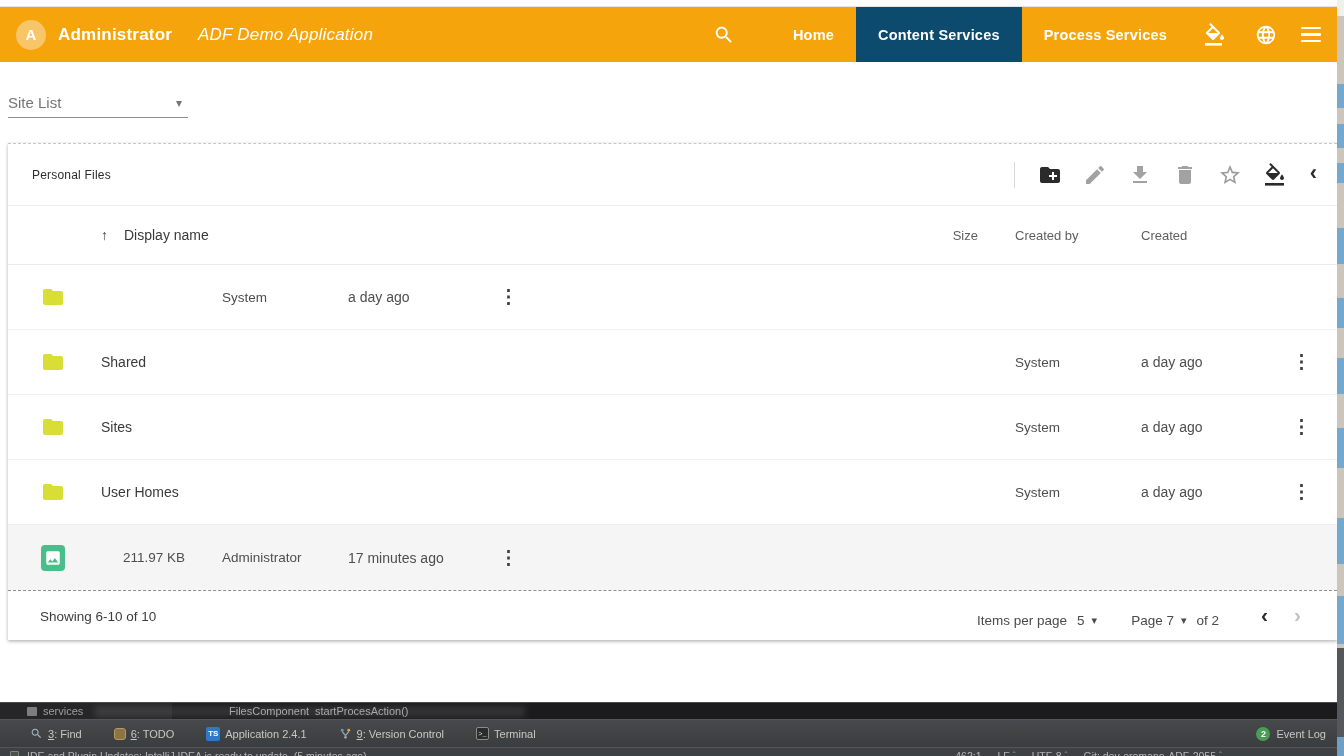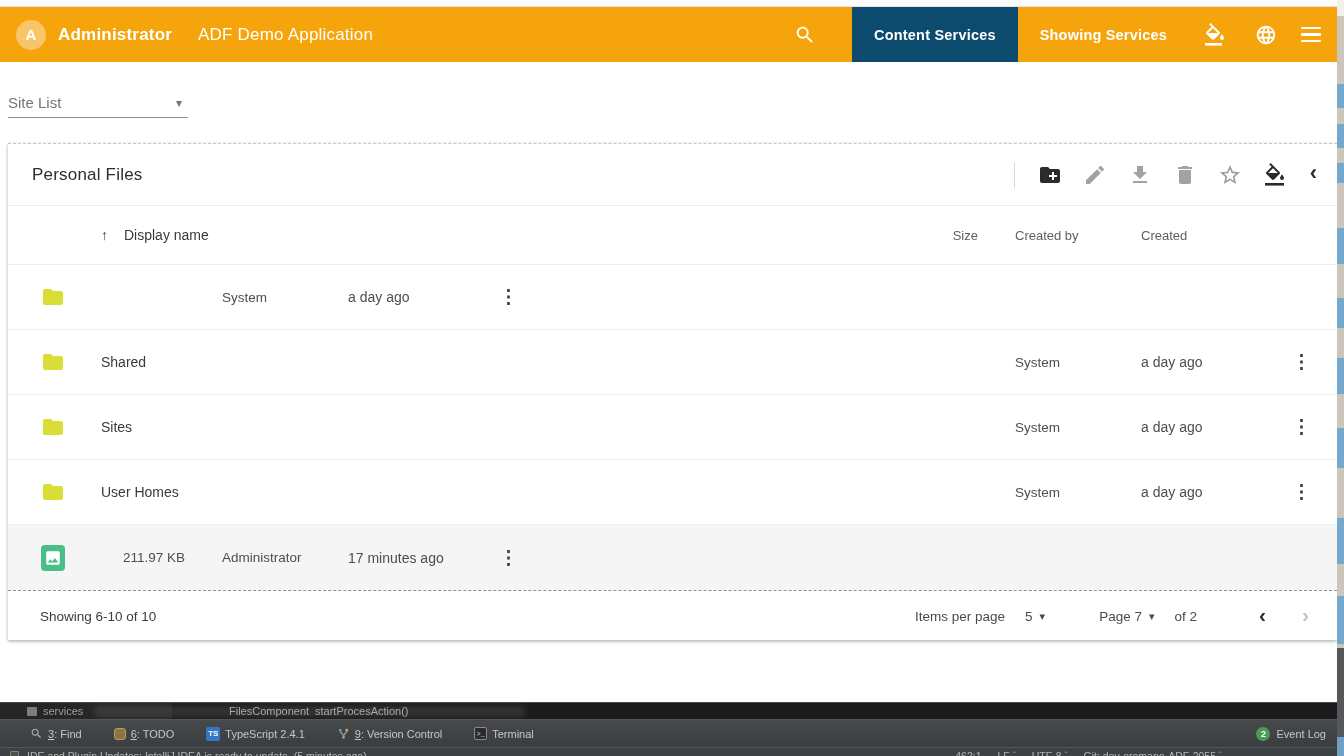--- a/index.html
+++ b/index.html
@@ -8,40 +8,40 @@
   .stage { position:absolute; inset:0; width:1344px; height:756px; overflow:hidden; }
 
   
   .top-sliver { position:absolute; top:0; left:0; width:1344px; height:7px; background:#fdfdfd; border-bottom:1px solid #e3e3e3; }
 
   
   .app-header { position:absolute; top:7px; left:0; width:1337px; height:55px; background:#F5A50B; display:flex; align-items:stretch; color:#fff; }
   .hdr-left { display:flex; align-items:center; padding-left:16px; }
   .avatar { width:30px; height:30px; border-radius:50%; background:#F8C568; color:#fff; font-size:15px; font-weight:700; display:flex; align-items:center; justify-content:center; }
   .user-name { margin-left:12px; font-size:17px; font-weight:700; letter-spacing:.2px; }
-  .app-title { margin-left:26px; font-size:17px; font-weight:400; letter-spacing:.2px; }
+  .app-title { margin-left:26px; font-size:17px; font-weight:400; letter-spacing:.2px;font-style:italic; }
   .hdr-right { margin-left:auto; display:flex; align-items:stretch; }
   .hdr-icon-btn { display:flex; align-items:center; padding:0 14px; cursor:pointer; }
   .nav-item { display:flex; align-items:center; padding:0 22px; font-size:14.5px; font-weight:600; letter-spacing:.2px; cursor:pointer; }
   .nav-item.active { background:#0c4a6e; }
   .bucket-underline { display:block; }
   .burger { display:flex; flex-direction:column; justify-content:center; gap:4px; padding:0 16px 0 10px; }
   .burger i { display:block; width:20px; height:2.5px; background:#fff; border-radius:1px; }
 
   
   .site-select { position:absolute; top:88px; left:8px; width:180px; height:30px; border-bottom:1px solid #8f8f8f; display:flex; align-items:center; justify-content:space-between; cursor:pointer; }
   .site-select .lbl { color:#757575; font-size:15px; }
   .site-select .arrow { color:#757575; font-size:12px; padding-right:6px; }
 
   
   .card { position:absolute; top:143px; left:8px; width:1329px; height:497px; background:#fff;
           box-shadow:0 1px 3px rgba(0,0,0,.22), 0 2px 4px rgba(0,0,0,.12); }
   .dropzone { border-top:1px dashed #c6c6c6; border-bottom:1px dashed #8f8f8f; }
   .card-header { height:62px; display:flex; align-items:center; padding:0 14px 0 24px; border-bottom:1px solid #ededed; }
-  .card-title { font-size:17px; color:#2d2d2d; letter-spacing:.2px; }
+  .card-title { font-size:12px; color:#2d2d2d; letter-spacing:.2px; }
   .toolbar { margin-left:auto; display:flex; align-items:center; gap:21px; }
   .tb-divider { width:1px; height:26px; background:#d8d8d8; margin-right:2px; }
   .tb-btn { width:24px; height:24px; display:flex; align-items:center; justify-content:center; cursor:pointer; background:none; border:none; padding:0; }
   .tb-btn svg { width:24px; height:24px; }
   .ic-dark { color:#2b2b2b; }  .ic-dim { color:#a2a2a2; }  .ic-star { color:#9b9b9b; }
   .tb-chevron { font-size:22px; color:#2b2b2b; font-weight:700; line-height:1; padding:0 6px 3px 2px; cursor:pointer; background:none; border:none; }
 
   
   .thead { height:59px; display:flex; align-items:center; font-size:13px; color:#5f5f5f; border-bottom:1px solid #ededed; }
   .row { height:65px; display:flex; align-items:center; border-bottom:1px solid #efefef; cursor:pointer; }
@@ -55,22 +55,22 @@
   .c-menu { width:70px; text-align:center; }
   .thead .c-size, .thead .c-by, .thead .c-date { font-size:13px; color:#5f5f5f; }
   .sort-wrap { display:flex; align-items:center; gap:16px; cursor:pointer; }
   .sort-arrow { font-size:14px; color:#444; }
   .folder-ic { color:#D8DE35; }
   .img-file-ic { width:26px; height:26px; border-radius:4px; background:#49BE8B; display:flex; align-items:center; justify-content:center; }
   .img-file-ic svg { width:18px; height:18px; color:#fff; }
   .kebab { font-size:19px; color:#3f3f3f; letter-spacing:1px; background:none; border:none; cursor:pointer; line-height:1; font-weight:700; }
 
   
-  .card-footer { height:50px; display:flex; align-items:center; padding:0 20px 0 32px; font-size:13.5px; color:#3c3c3c; }
-  .pager { margin-left:auto; display:flex; align-items:center; gap:20px; color:#4a4a4a; }
+  .card-footer { height:50px; display:flex; align-items:center; padding:0 28px 0 32px; font-size:13.5px; color:#3c3c3c; }
+  .pager { margin-left:auto; display:flex; align-items:flex-end; gap:10px; color:#4a4a4a; }
   .pager .sel { display:flex; align-items:center; gap:7px; cursor:pointer; }
   .pager .arrow { font-size:11px; color:#4a4a4a; }
   .pager .gap { width:14px; }
   .pg-btn { background:none; border:none; font-size:21px; line-height:1; cursor:pointer; padding:0 8px 3px; color:#2b2b2b; font-weight:700; }
   .pg-btn.disabled { color:#c3c3c3; }
 
   
   .ide-breadcrumb { position:absolute; top:702px; left:0; width:1337px; height:17px; background:#1b1b1d; border-top:1px solid #4a4a4a; color:#9f9f9f; font-size:11px; overflow:hidden; }
   .bc-seg1 { position:absolute; top:0; left:0; width:172px; height:17px; background:#262628; }
   .bc-icon { position:absolute; top:4px; left:27px; width:10px; height:9px; background:#7d7d7d; border-radius:1px; }
@@ -120,25 +120,28 @@
       <span class="user-name">Administrator</span>
       <span class="app-title">ADF Demo Application</span>
     </div>
 
     <div class="hdr-right">
       <div class="hdr-icon-btn" style="padding-right:36px;">
         <svg width="22" height="22" viewBox="0 0 24 24" fill="#fff">
             <path d="M15.5 14h-.79l-.28-.27C15.41 12.59 16 11.11 16 9.5 16 5.91 13.09 3 9.5 3S3 5.91 3 9.5 5.91 16 9.5 16c1.61 0 3.09-.59 4.23-1.57l.27.28v.79l5 4.99L20.49 19l-4.99-5zm-6 0C7.01 14 5 11.99 5 9.5S7.01 5 9.5 5 14 7.01 14 9.5 11.99 14 9.5 14z"></path>
           </svg>
       </div>
+      <div class="nav-item">
+        <span>Home</span>
+      </div>
       <div class="nav-item active">
         <span>Content Services</span>
       </div>
       <div class="nav-item">
-        <span>Showing Services</span>
+        <span>Process Services</span>
       </div>
       <div class="hdr-icon-btn">
         <svg width="24" height="24" viewBox="0 0 24 24" fill="#fff">
             <path d="M16.56 8.94L7.62 0 6.21 1.41l2.38 2.38-5.15 5.15c-.59.59-.59 1.54 0 2.12l5.5 5.5c.29.3.68.44 1.06.44s.77-.15 1.06-.44l5.5-5.5c.59-.58.59-1.53 0-2.12zM5.21 10L10 5.21 14.79 10H5.21zM19 11.5s-2 2.17-2 3.5c0 1.1.9 2 2 2s2-.9 2-2c0-1.33-2-3.5-2-3.5z"></path>
             <rect class="bucket-underline" x="2" y="20" width="17" height="2.6"></rect>
           </svg>
       </div>
       <div class="hdr-icon-btn">
         <svg width="22" height="22" viewBox="0 0 24 24" fill="#fff">
             <path d="M11.99 2C6.47 2 2 6.48 2 12s4.47 10 9.99 10C17.52 22 22 17.52 22 12S17.52 2 11.99 2zm6.93 6h-2.95c-.32-1.25-.78-2.45-1.38-3.56 1.84.63 3.37 1.91 4.33 3.56zM12 4.04c.83 1.2 1.48 2.53 1.91 3.96h-3.82c.43-1.43 1.08-2.76 1.91-3.96zM4.26 14C4.1 13.36 4 12.69 4 12s.1-1.36.26-2h3.38c-.08.66-.14 1.32-.14 2 0 .68.06 1.34.14 2H4.26zm.82 2h2.95c.32 1.25.78 2.45 1.38 3.56-1.84-.63-3.37-1.9-4.33-3.56zm2.95-8H5.08c.96-1.66 2.49-2.93 4.33-3.56C8.81 5.55 8.35 6.75 8.03 8zM12 19.96c-.83-1.2-1.48-2.53-1.91-3.96h3.82c-.43 1.43-1.08 2.76-1.91 3.96zM14.34 14H9.66c-.09-.66-.16-1.32-.16-2 0-.68.07-1.35.16-2h4.68c.09.65.16 1.32.16 2 0 .68-.07 1.34-.16 2zm.25 5.56c.6-1.11 1.06-2.31 1.38-3.56h2.95c-.96 1.65-2.49 2.93-4.33 3.56zM16.36 14c.08-.66.14-1.32.14-2 0-.68-.06-1.34-.14-2h3.38c.16.64.26 1.31.26 2s-.1 1.36-.26 2h-3.38z"></path>
@@ -322,21 +325,21 @@
           <path d="M15.5 14h-.79l-.28-.27C15.41 12.59 16 11.11 16 9.5 16 5.91 13.09 3 9.5 3S3 5.91 3 9.5 5.91 16 9.5 16c1.61 0 3.09-.59 4.23-1.57l.27.28v.79l5 4.99L20.49 19l-4.99-5zm-6 0C7.01 14 5 11.99 5 9.5S7.01 5 9.5 5 14 7.01 14 9.5 11.99 14 9.5 14z"></path>
         </svg>
       <span><span class="u">3</span><span>: Find</span></span>
     </div>
     <div class="tool-item">
       <span class="ti-todo-ic"></span>
       <span><span class="u">6</span><span>: TODO</span></span>
     </div>
     <div class="tool-item">
       <span class="ti-ts-ic">TS</span>
-      <span>TypeScript 2.4.1</span>
+      <span>Application 2.4.1</span>
     </div>
     <div class="tool-item ti-vc-ic">
       <svg viewBox="0 0 24 24" fill="none" stroke="#9aa7b0" stroke-width="2.4">
           <circle cx="6" cy="6" r="2.6" fill="#6897bb" stroke="none"></circle>
           <circle cx="18" cy="6" r="2.6" fill="#e8a33d" stroke="none"></circle>
           <circle cx="12" cy="19" r="2.6" fill="#9aa7b0" stroke="none"></circle>
           <path d="M6 8.5 L12 16 M18 8.5 L12 16"></path>
         </svg>
       <span><span class="u">9</span><span>: Version Control</span></span>
     </div>

